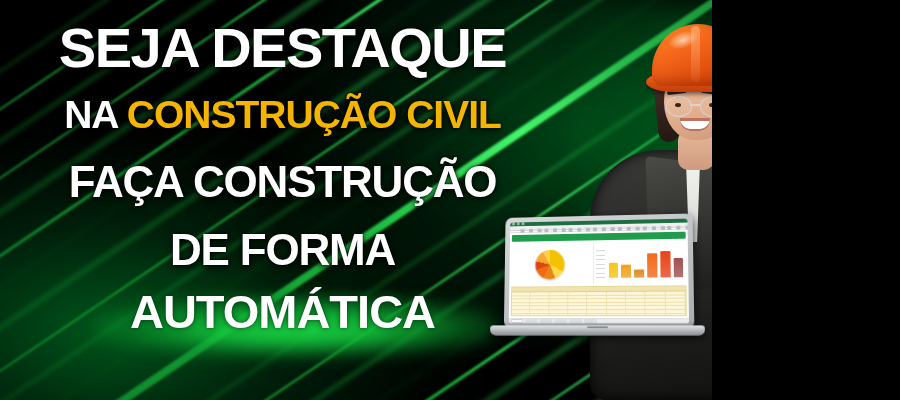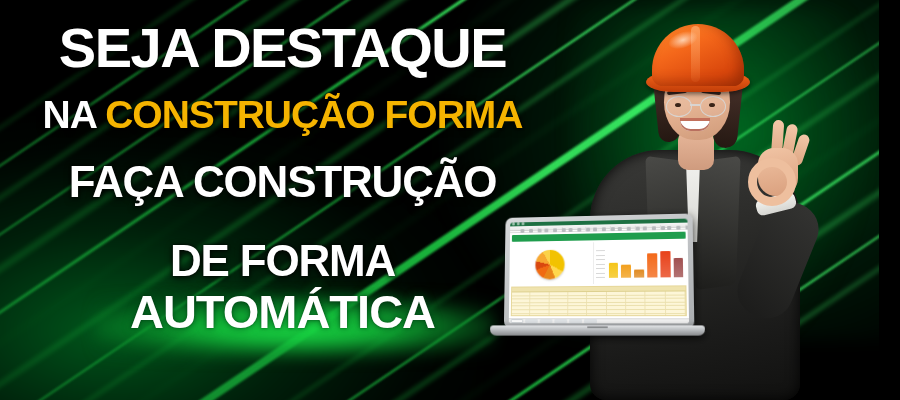--- a/index.html
+++ b/index.html
@@ -2,21 +2,21 @@
 <html><head>
 <meta charset="utf-8">
 <style>
   html,body{margin:0;padding:0;}
   body{
     width:900px;height:400px;overflow:hidden;
     font-family:"Liberation Sans", sans-serif;
     background:#000;
   }
   #banner{
-    position:relative;width:879px;height:400px;overflow:hidden;
+    position:relative;width:712px;height:400px;overflow:hidden;
     background:#030503;
   }
 
   
   .bg-base{position:absolute;inset:0;background:#000;}
   .bg-glow-left{
     position:absolute;left:-140px;top:120px;width:620px;height:420px;
     background:radial-gradient(ellipse at 40% 50%, rgba(0,190,60,.45) 0%, rgba(0,140,45,.22) 35%, rgba(0,80,25,.06) 62%, rgba(0,0,0,0) 78%);
     filter:blur(6px);
   }
@@ -44,21 +44,21 @@
   .copy{position:absolute;left:0;top:0;width:565px;height:400px;z-index:6;}
   .line{
     position:absolute;width:100%;text-align:center;
     font-weight:900;letter-spacing:-.5px;white-space:nowrap;
     color:#ffffff;
     text-shadow:0 0 3px rgba(0,0,0,.9), 0 2px 7px rgba(0,0,0,.85);
   }
   #line-1{top:18px;font-size:56px;line-height:60px;letter-spacing:-1.5px;}
   #line-2{top:94px;font-size:39px;line-height:42px;letter-spacing:-1px;}
   #line-3{top:158px;font-size:44px;line-height:48px;letter-spacing:-1.2px;}
-  #line-4{top:237px;font-size:44px;line-height:48px;letter-spacing:-1.2px;}
+  #line-4{top:226px;font-size:44px;line-height:48px;letter-spacing:-1.2px;}
   #line-5{top:287px;font-size:47px;line-height:50px;letter-spacing:-1px;}
   .accent-yellow{color:#F5B400;}
   .auto-glow{
     position:absolute;left:95px;top:296px;width:400px;height:62px;
     background:radial-gradient(ellipse at 50% 50%, rgba(28,225,72,.98) 0%, rgba(20,200,62,.9) 32%, rgba(10,150,45,.55) 58%, rgba(0,70,20,.15) 80%, rgba(0,0,0,0) 100%);
     filter:blur(7px);z-index:5;
   }
   #line-5{z-index:7;text-shadow:0 0 10px rgba(0,80,25,.8), 0 0 3px rgba(0,0,0,.5);}
 
   
@@ -276,21 +276,21 @@
       <div class="streak faint" style="top: 78%; height: 2px;"></div>
       <div class="streak" style="top: 82%; height: 3px;"></div>
       <div class="streak dim" style="top: 87%; height: 6px;"></div>
       <div class="streak" style="top: 93%; height: 2px;"></div>
       <div class="streak dim" style="top: 97%; height: 4px;"></div>
     </div>
 
   <div class="auto-glow"></div>
   <div class="copy">
     <div class="line" id="line-1">SEJA DESTAQUE</div>
-    <div class="line" id="line-2"><span>NA </span><span class="accent-yellow">CONSTRUÇÃO FORMA</span></div>
+    <div class="line" id="line-2"><span>NA </span><span class="accent-yellow">CONSTRUÇÃO CIVIL</span></div>
     <div class="line" id="line-3">FAÇA CONSTRUÇÃO</div>
     <div class="line" id="line-4">DE FORMA</div>
     <div class="line" id="line-5">AUTOMÁTICA</div>
   </div>
 
   <div class="person">
     <div class="person-glow"></div>
     <div class="torso"></div>
     <div class="shirt"></div>
     <div class="lapel-l"></div>

